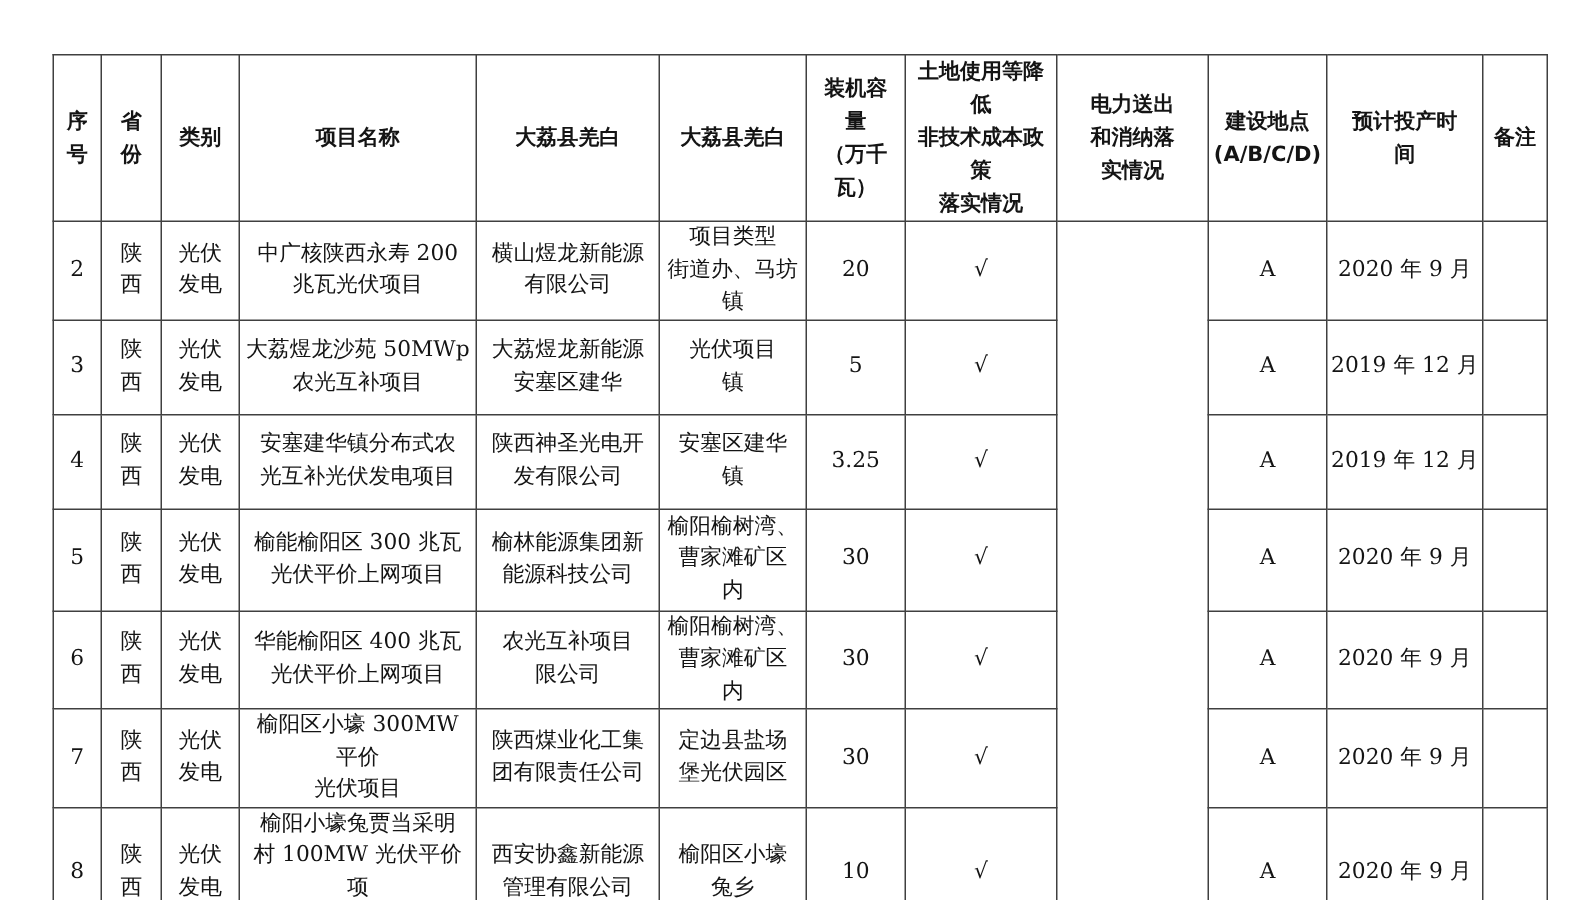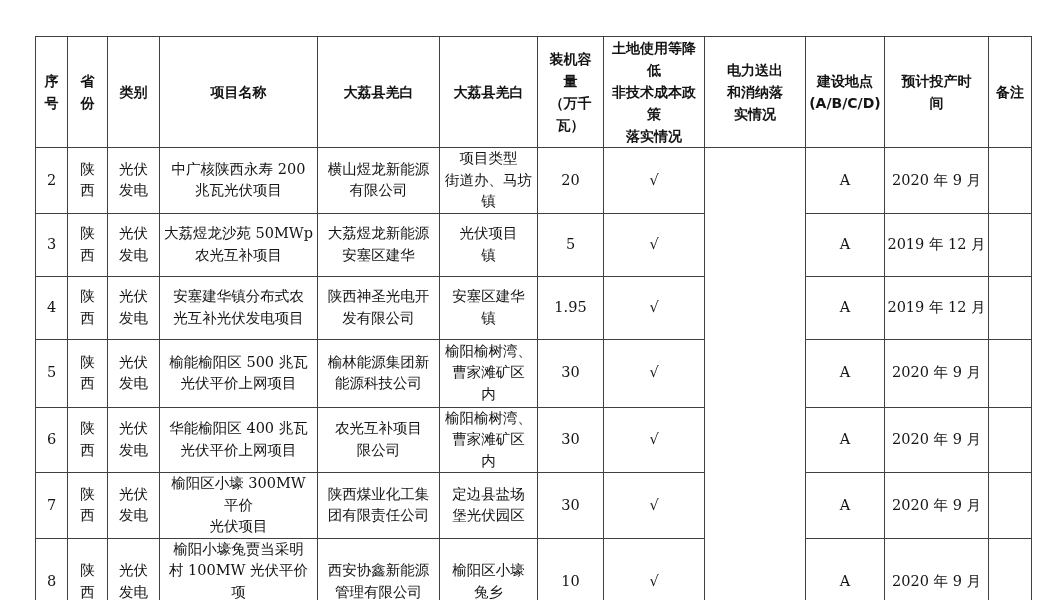--- a/index.html
+++ b/index.html
@@ -158,33 +158,33 @@
             <td class="col-province">陕
 西</td>
             <td class="col-category">光伏
 发电</td>
             <td class="col-name">安塞建华镇分布式农
 光互补光伏发电项目</td>
             <td class="col-unit">陕西神圣光电开
 发有限公司</td>
             <td class="col-location">安塞区建华
 镇</td>
-            <td class="col-capacity">1.95</td>
+            <td class="col-capacity">3.25</td>
             <td class="col-land_policy">√</td>
             <td class="col-project_type">A</td>
             <td class="col-production_date">2019 年 12 月</td>
             <td class="col-remark"></td>
           </tr>
           <tr style="height: 68px;">
             <td class="col-index">5</td>
             <td class="col-province">陕
 西</td>
             <td class="col-category">光伏
 发电</td>
-            <td class="col-name">榆能榆阳区 500 兆瓦
+            <td class="col-name">榆能榆阳区 300 兆瓦
 光伏平价上网项目</td>
             <td class="col-unit">榆林能源集团新
 能源科技公司</td>
             <td class="col-location">榆阳榆树湾、
 曹家滩矿区
 内</td>
             <td class="col-capacity">30</td>
             <td class="col-land_policy">√</td>
             <td class="col-project_type">A</td>
             <td class="col-production_date">2020 年 9 月</td>

